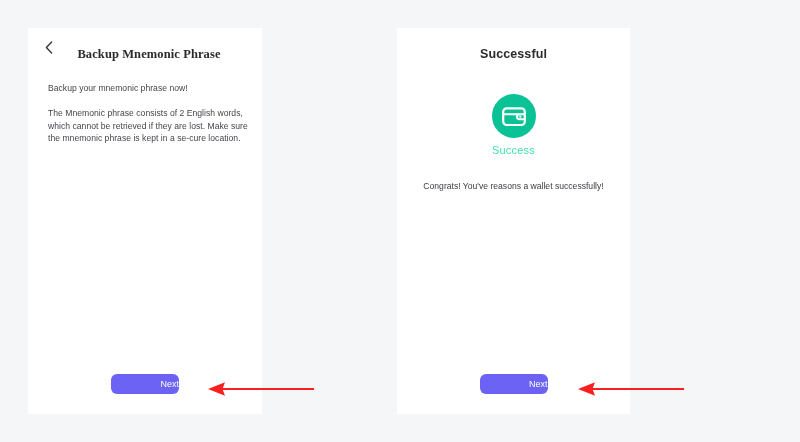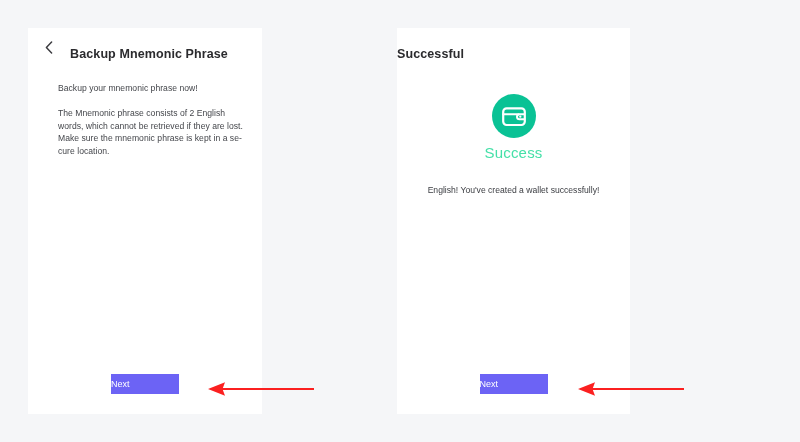--- a/index.html
+++ b/index.html
@@ -54,43 +54,44 @@
     width: 18px;
     height: 20px;
     display: flex;
     align-items: center;
     justify-content: center;
   }
   .back-btn svg { display: block; }
 
   .screen-title {
     width: 100%;
-    text-align: left;
+    text-align: center;
     font-size: 12.5px;
     font-weight: bold;
     color: #2b2b2e;
     letter-spacing: 0.1px;
     line-height: 1;
     padding-top: 2px;
   }
   .screen-title-left {
     padding-left: 14px;
     padding-right: 6px;
     text-align: center;
+    font-family: Liberation Serif, serif;
   }
 
   
   .body-copy {
     padding: 14px 14px 0 14px;
   }
   .para {
     font-size: 8.6px;
     line-height: 12.4px;
     color: #44464b;
-    margin: 0 0 12px 16px;
+    margin: 0 0 12px 6px;
     letter-spacing: 0.02px;
   }
   .para:last-child { margin-bottom: 0; }
   .para-1 { margin-bottom: 13px; }
 
   
   .success-block {
     margin-top: 26px;
     display: flex;
     flex-direction: column;
@@ -102,21 +103,21 @@
     border-radius: 50%;
     background: #0ac295;
     display: flex;
     align-items: center;
     justify-content: center;
   }
   .success-circle svg { display: block; }
 
   .success-label {
     margin-top: 7px;
-    font-size: 15px;
+    font-size: 11px;
     color: #45e0a8;
     letter-spacing: 0.2px;
     line-height: 1;
   }
 
   .congrats {
     margin-top: 24px;
     text-align: center;
     font-size: 8.6px;
     color: #3a3c41;
@@ -126,29 +127,29 @@
 
   
   .cta {
     position: absolute;
     bottom: 20px;
     left: 50%;
     transform: translateX(-50%);
     width: 68px;
     height: 20px;
     border: 0;
-    border-radius: 0;
+    border-radius: 6px;
     background: #6c63f5;
     color: #ffffff;
     font-family: "Liberation Sans", sans-serif;
     font-size: 9px;
     line-height: 20px;
     padding: 0;
     cursor: pointer;
-    text-align: left;
+    text-align: right;
   }
 
   
   .annot-arrow {
     position: absolute;
     height: 16px;
   }
   .annot-arrow svg { display: block; }
   .arrow-left  { left: 206px; top: 381px; width: 108px; }
   .arrow-right { left: 576px; top: 381px; width: 108px; }
@@ -192,21 +193,21 @@
             <rect x="1.2" y="2.4" width="21.6" height="16.6" rx="3.4" stroke="#ffffff" stroke-width="2.2"></rect>
             <path d="M1.2 8.2H16.6" stroke="#ffffff" stroke-width="2.0" stroke-linecap="round"></path>
             <path d="M22.8 8.2H17.6C16.0 8.2 15.0 9.2 15.0 10.7C15.0 12.2 16.0 13.2 17.6 13.2H22.8" stroke="#ffffff" stroke-width="2.0" stroke-linejoin="round"></path>
             <circle cx="18.3" cy="10.7" r="1.15" fill="#ffffff"></circle>
           </svg>
         </span>
       </div>
       <div class="success-label">Success</div>
     </div>
 
-    <div class="congrats">English! You've created a wallet successfully!</div>
+    <div class="congrats">Congrats! You've reasons a wallet successfully!</div>
 
     <button class="cta">Next</button>
   </div>
 
   <div class="annot-arrow arrow-left">
     <svg width="108" height="16" viewBox="0 0 108 16" aria-hidden="true">
       <path d="M108 8 L16 8" stroke="#fb2020" stroke-width="2.2" stroke-linecap="round"></path>
       <path d="M2 8 L19 1.2 L16.5 8 L19 14.8 Z" fill="#fb2020"></path>
     </svg>
   </div>

